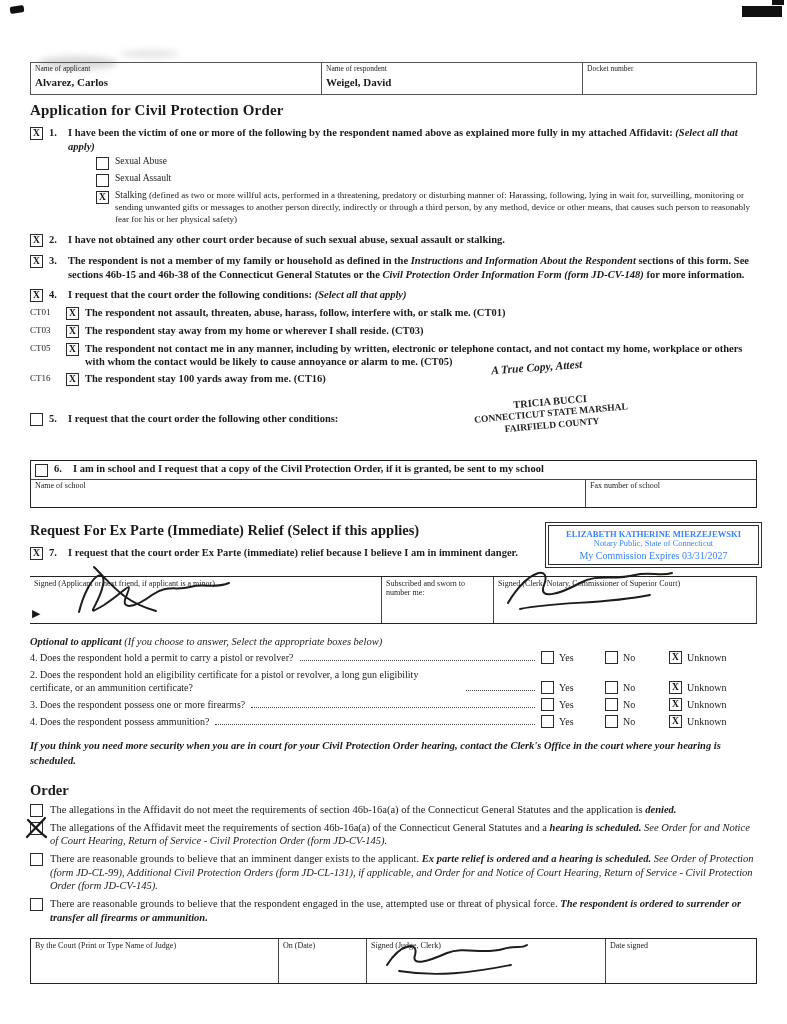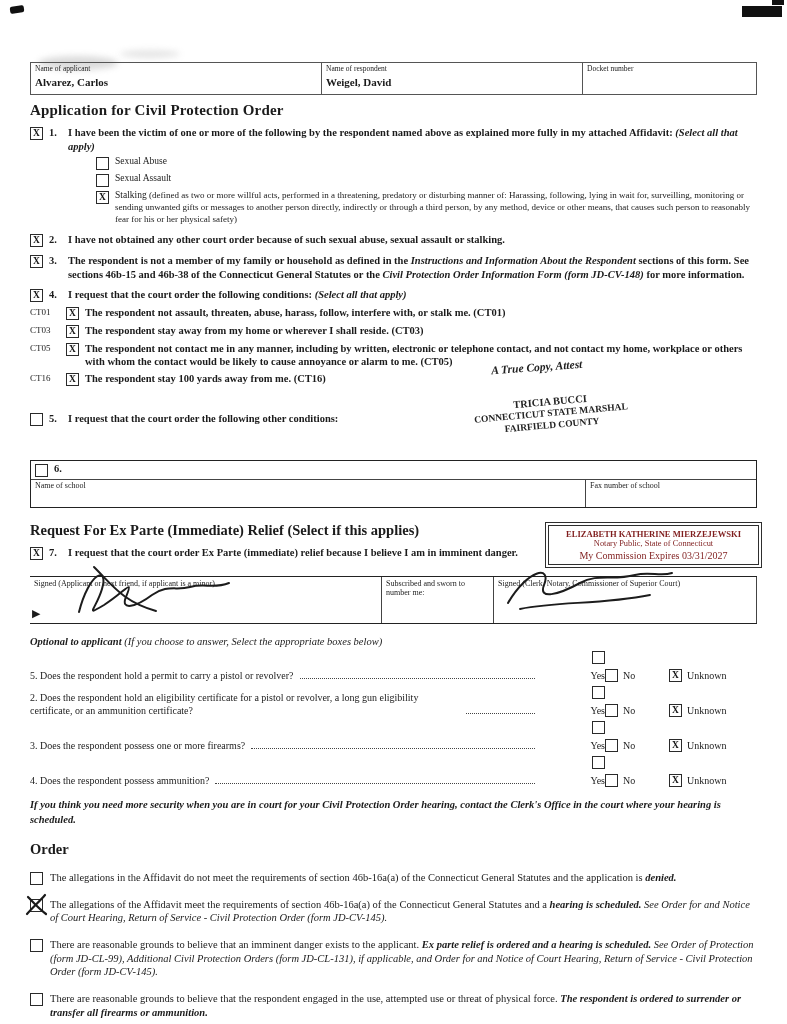--- a/index.html
+++ b/index.html
@@ -64,45 +64,45 @@
   .sig-arrow{position:absolute;left:2px;bottom:3px;font-size:11px;}
   .sig-date{position:absolute;left:8px;bottom:7px;font-size:10px;font-weight:bold;}
   .sigsvg{position:absolute;overflow:visible;z-index:3;}
 
   .opt-head{margin-top:12px;font-size:10.5px;}
   .qrow{display:flex;align-items:flex-end;margin-top:4px;font-size:10px;line-height:1.3;}
   .qtext{max-width:430px;}
   .leader{flex:1;border-bottom:1.2px dotted #444;margin:0 6px 3px 6px;min-width:15px;}
   .qopts{display:flex;flex:none;align-items:flex-end;}
   .qopt{display:flex;gap:5px;align-items:flex-end;}
-  .qy{width:64px;flex-direction:column;}.qn{width:64px;}.qu{width:88px;}
+  .qy{width:64px;}.qn{width:64px;}.qu{width:88px;}
   .qopt .cb{margin-top:0;}
   .qlabel{font-size:10px;}
 
   .sec-note{margin-top:11px;font-size:10.5px;font-weight:bold;font-style:italic;line-height:1.35;}
   .order-h{font-size:14.5px;font-weight:bold;margin-top:14px;}
   .order-intro{font-size:10px;margin-top:8px;}
-  .oitem{display:flex;gap:7px;margin-top:13px;font-size:10.5px;line-height:1.3;position:relative;}
+  .oitem{display:flex;gap:7px;margin-top:4px;font-size:10.5px;line-height:1.3;position:relative;}
   .otxt{flex:1;}
   .handx{position:absolute;left:-6px;top:-7px;z-index:3;}
 
   .courtrow{display:flex;margin-top:14px;border:1.5px solid #222;height:44px;}
   .ccell{position:relative;border-right:1px solid #444;padding:2px 4px;font-size:8px;box-sizing:border-box;}
   .cc1{width:248px;}
   .cc2{width:88px;}
   .cc3{flex:1;}
   .cc4{width:150px;border-right:none;}
 
   
   .true-copy{position:absolute;left:460px;top:-100px;font-size:11.5px;font-weight:bold;font-style:italic;transform:rotate(-4deg);color:#1f1f1f;white-space:nowrap;}
   .marshal{position:absolute;left:410px;top:-66px;width:220px;text-align:center;transform:rotate(-5deg);font-weight:bold;color:#242424;line-height:1.25;}
   .m1{font-size:10.5px;}
   .m2{font-size:9.5px;}
   .m3{font-size:9.5px;}
-  .notary{position:absolute;right:-2px;top:-52px;width:205px;border:1.5px solid #2e2e2e;outline:1px solid #2e2e2e;outline-offset:2px;padding:3px 2px;text-align:center;color:#7f1d1d;z-index:4;background:transparent;}
+  .notary{position:absolute;right:-2px;top:-52px;width:205px;border:1.5px solid #2e2e2e;outline:1px solid #2e2e2e;outline-offset:2px;padding:3px 2px;text-align:center;color:#3b82f6;z-index:4;background:transparent;}
   .n1{font-size:8.6px;font-weight:bold;}
   .n2{font-size:8.4px;}
   .n3{font-size:10px;margin-top:2px;}
 </style>
 </head>
 <body>
 
 <div class="page">
 
   <div class="artifact a1"></div>
@@ -195,20 +195,21 @@
     <div class="school">
       <div class="true-copy">A True Copy, Attest</div>
       <div class="marshal">
         <div class="m1">TRICIA BUCCI</div>
         <div class="m2">CONNECTICUT STATE MARSHAL</div>
         <div class="m3">FAIRFIELD COUNTY</div>
       </div>
       <div class="school-head">
         <span class="cb"></span>
         <span class="num">6.</span>
+        <span class="txt">I am in school and I request that a copy of the Civil Protection Order, if it is granted, be sent to my school</span>
       </div>
       <div class="school-row">
         <div class="scell sc-name">Name of school</div>
         <div class="scell sc-fax">Fax number of school</div>
       </div>
     </div>
 
     <div class="section-h">Request For Ex Parte (Immediate) Relief (Select if this applies)</div>
 
     <div class="item">
@@ -241,21 +242,21 @@
           <path d="M20,48 C60,40 100,44 150,34" stroke="#1c1c1c" stroke-width="1.8" fill="none" stroke-linecap="round"></path>
         </svg>
       </div>
     </div>
 
     <div class="opt-head">
       <span class="bi">Optional to applicant </span><span class="i">(If you choose to answer, Select the appropriate boxes below)</span>
     </div>
 
     <div class="qrow">
-      <span class="qtext">5. Does the respondent hold a permit to carry a pistol or revolver?</span>
+      <span class="qtext">4. Does the respondent hold a permit to carry a pistol or revolver?</span>
       <span class="leader"></span>
       <span class="qopts">
         <span class="qopt qy">
             <span class="cb"></span>
             <span class="qlabel">Yes</span>
           </span>
         <span class="qopt qn">
             <span class="cb"></span>
             <span class="qlabel">No</span>
           </span>

